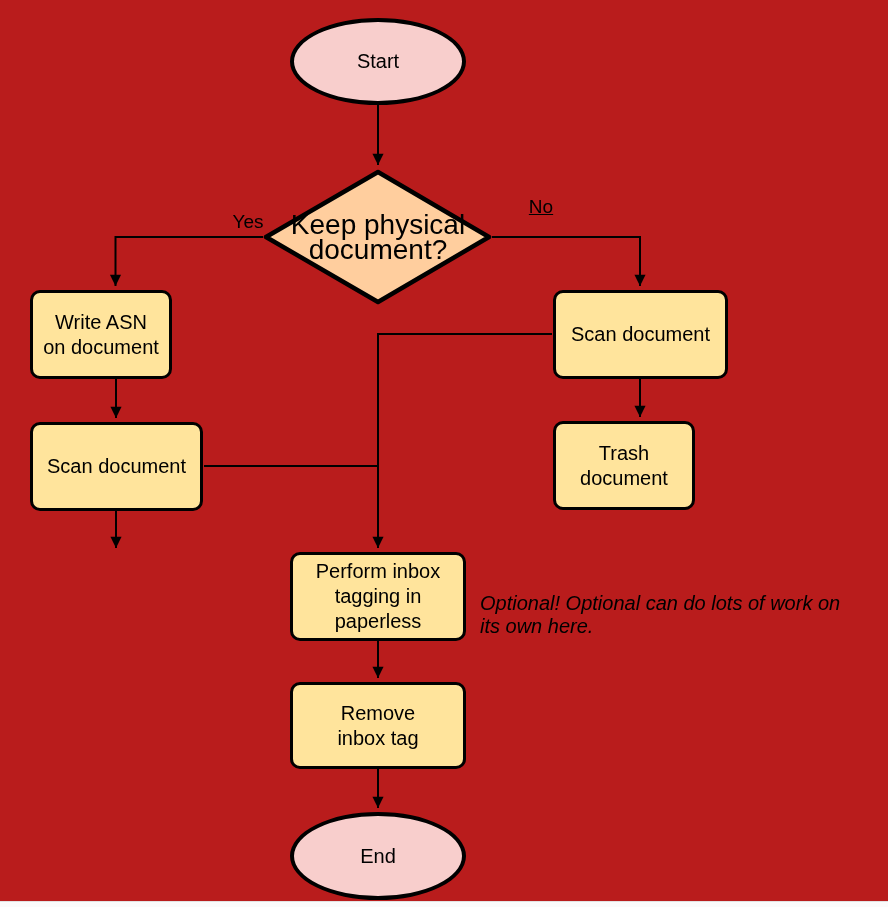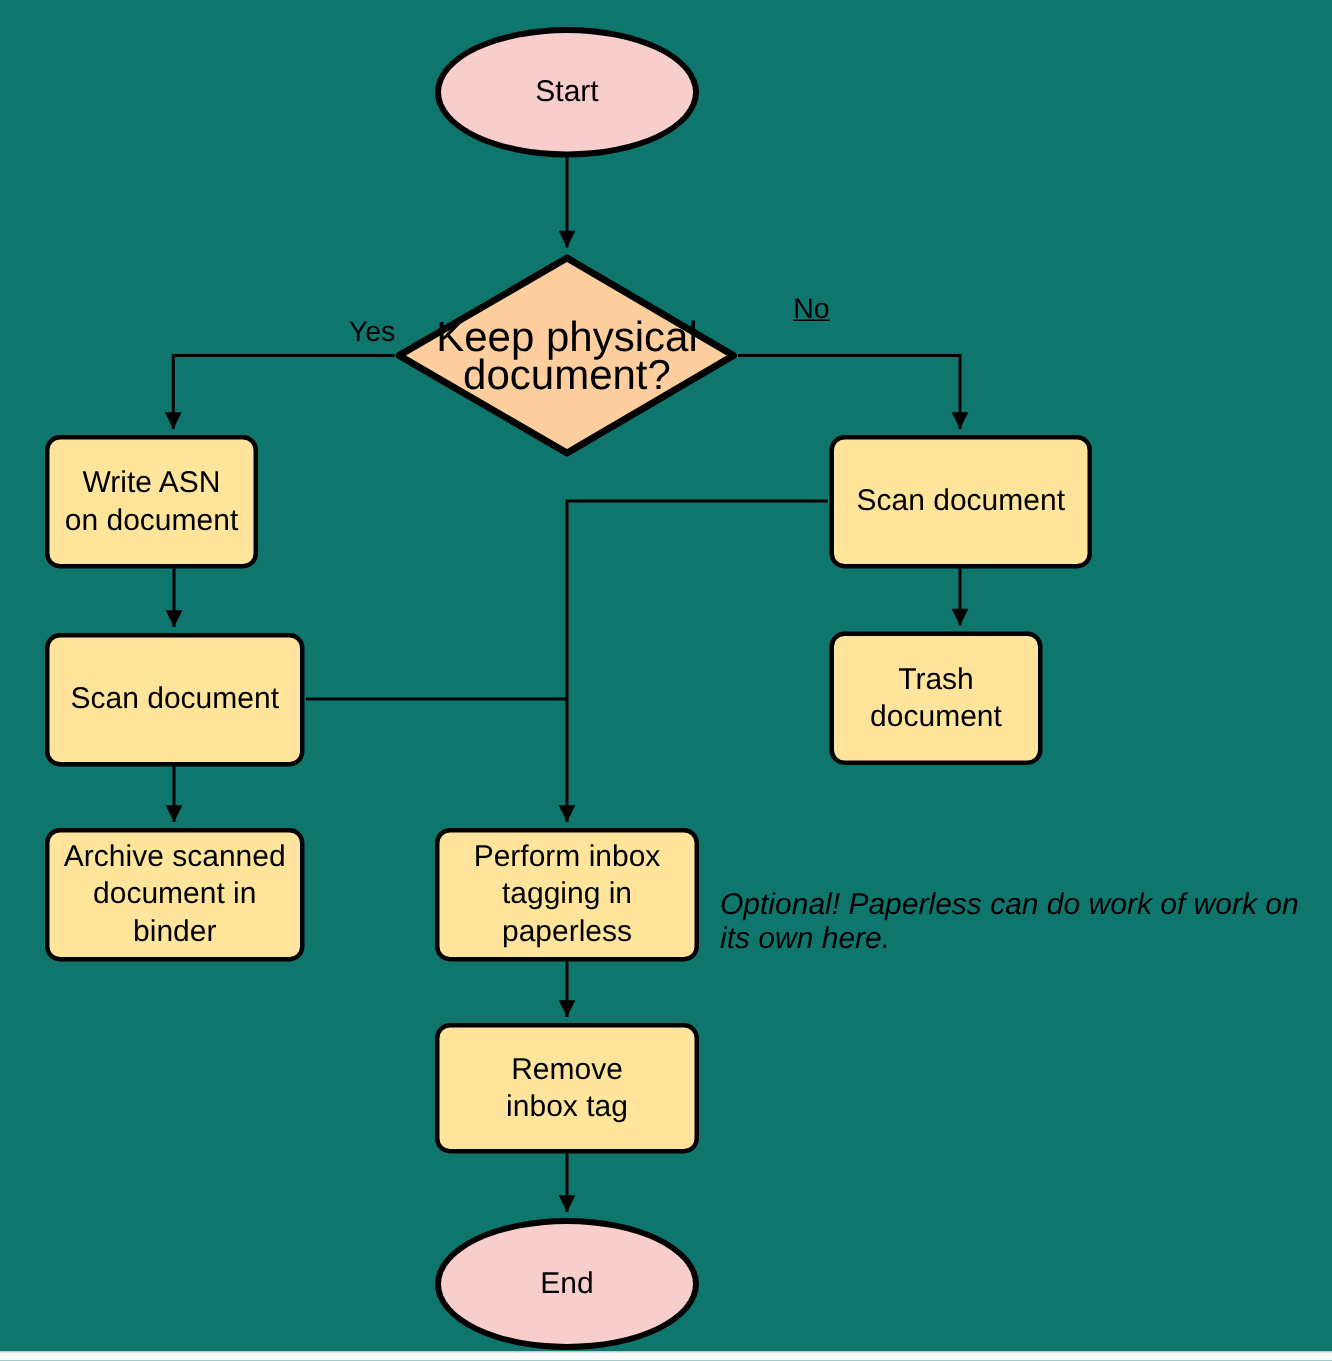--- a/index.html
+++ b/index.html
@@ -5,21 +5,21 @@
   * { margin: 0; padding: 0; box-sizing: border-box; }
   html, body { background: #ffffff; }
   body {
     font-family: "Liberation Sans", "DejaVu Sans", sans-serif;
     color: #000;
   }
   .canvas {
     position: relative;
     width: 888px;
     height: 907px;
-    background: #0f766e;
+    background: #b91c1c;
     overflow: hidden;
   }
   .edges {
     position: absolute;
     left: 0; top: 0;
     width: 888px; height: 907px;
     z-index: 1;
   }
   .node {
     position: absolute;
@@ -123,33 +123,30 @@
 document?</div>
 
   <div class="edge-label" style="left:205px; top:211px; width:46px;">Yes</div>
   <div class="edge-label" style="left:498px; top:196px; width:46px;text-decoration:underline;">No</div>
 
   <div class="node process" style="left:30px; top:290px; width:142px; height:89px;">Write ASN
 on document</div>
 
   <div class="node process" style="left:30px; top:422px; width:173px; height:89px;">Scan document</div>
 
-  <div class="node process" style="left:30px; top:552px; width:173px; height:89px;">Archive scanned
-document in
-binder</div>
 
   <div class="node process" style="left:553px; top:290px; width:175px; height:89px;">Scan document</div>
 
   <div class="node process" style="left:553px; top:421px; width:142px; height:89px;">Trash document</div>
 
   <div class="node process" style="left:290px; top:552px; width:176px; height:89px;">Perform inbox
 tagging in
 paperless</div>
 
   <div class="node process" style="left:290px; top:682px; width:176px; height:87px;">Remove
 inbox tag</div>
 
   <div class="node terminal" style="left:290px; top:812px; width:176px; height:88px;">End</div>
 
-  <div class="annotation" style="left:480px; top:592px; width:405px;">Optional! Paperless can do work of work on
+  <div class="annotation" style="left:480px; top:592px; width:405px;">Optional! Optional can do lots of work on
 its own here.</div>
 
 </div>
 
 </body></html>

